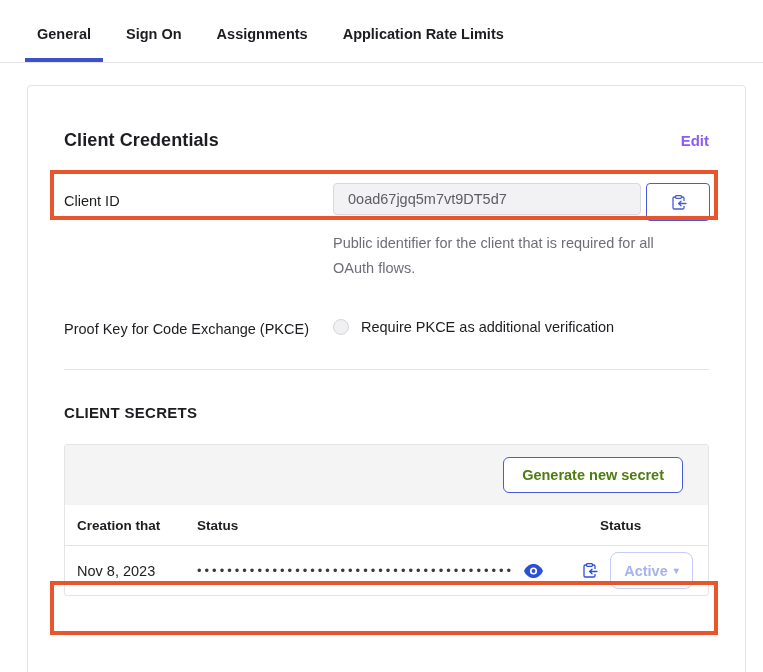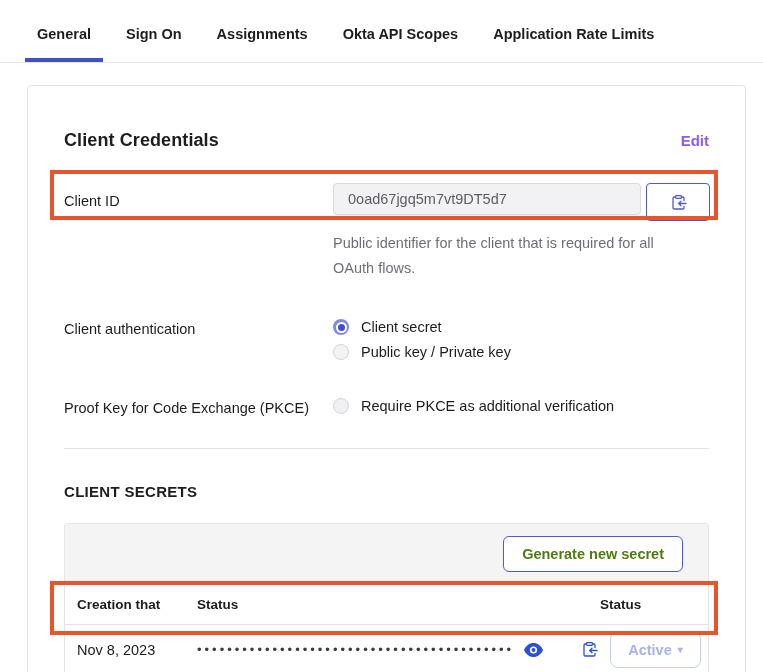--- a/index.html
+++ b/index.html
@@ -194,21 +194,21 @@
     letter-spacing: 3px;
     color: #3a3a3f;
     white-space: nowrap;
     overflow: hidden;
     max-width: 318px;
   }
   .eye-btn { margin-left: 10px; cursor: pointer; display: flex; align-items: center; }
   .copy-inline-btn { margin-left: auto; margin-right: 2px; cursor: pointer; display: flex; align-items: center; }
   .status-btn {
     margin-left: 10px;
-    width: 91px; height: 37px;
+    width: 83px; height: 37px;
     background: #ffffff;
     border: 1px solid #c6cdf4;
     border-radius: 8px;
     color: #a9b2ee;
     font-family: "Liberation Sans", sans-serif;
     font-size: 14.5px;
     font-weight: 700;
     display: flex; align-items: center; justify-content: center;
     gap: 6px;
     cursor: pointer;
@@ -227,21 +227,20 @@
 
   svg { display: block; }
 </style>
 </head>
 <body>
 
 <nav class="tabbar">
   <div class="tab active">General</div>
   <div class="tab">Sign On</div>
   <div class="tab">Assignments</div>
-  <div class="tab">Okta API Scopes</div>
   <div class="tab">Application Rate Limits</div>
 </nav>
 
 <section class="card">
 
   <div class="cc-header">
     <h1 class="cc-title">Client Credentials</h1>
     <a class="edit-link">Edit</a>
   </div>
 
@@ -257,33 +256,20 @@
             <rect x="5.6" y="1.6" width="5.8" height="2.8" rx="0.8" stroke="#4a5bd6" stroke-width="1.3"></rect>
             <path d="M16 9.5H8.8M11 7.2 8.6 9.5l2.4 2.3" stroke="#4a5bd6" stroke-width="1.3" stroke-linecap="round" stroke-linejoin="round"></path>
           </svg>
         </span>
       </button>
     </div>
   </div>
 
   <p class="field-desc">Public identifier for the client that is required for all OAuth flows.</p>
 
-  <div class="form-row auth-row">
-    <div class="row-label">Client authentication</div>
-    <div class="option-stack">
-      <div class="option">
-        <span class="radio checked"></span>
-        <span class="option-label">Client secret</span>
-      </div>
-      <div class="option">
-        <span class="radio"></span>
-        <span class="option-label">Public key / Private key</span>
-      </div>
-    </div>
-  </div>
 
   <div class="form-row pkce-row">
     <div class="row-label">Proof Key for Code Exchange (PKCE)</div>
     <div class="option">
       <span class="checkbox-round"></span>
       <span class="option-label">Require PKCE as additional verification</span>
     </div>
   </div>
 
   <hr class="divider">

